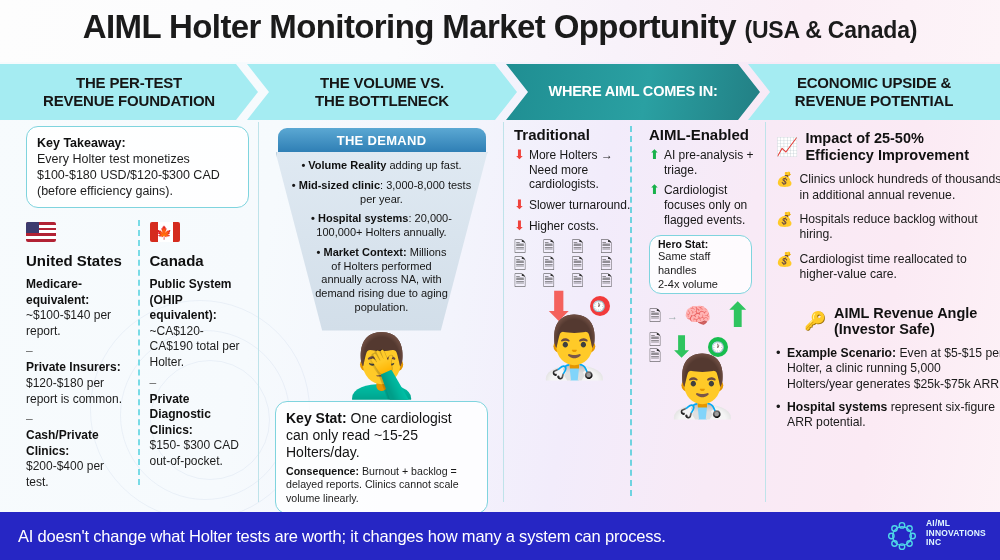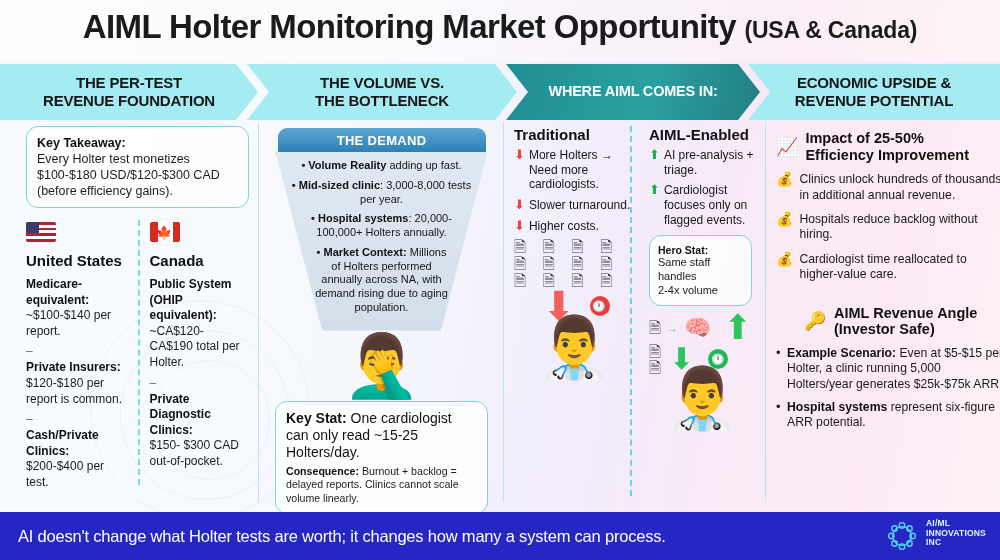--- a/index.html
+++ b/index.html
@@ -125,21 +125,21 @@
 
   
   .two { display: flex; position: relative; }
   .two .half { width: 50%; }
   .two .half.r { padding-left: 14px; }
   .dash-v3 { position: absolute; left: 48%; top: 0; height: 370px; border-left: 2px dashed #6fd3e0; }
   .h3 { font-size: 15px; font-weight: 800; color: #111; margin-bottom: 5px; }
   .ritem { display: flex; align-items: flex-start; gap: 4px; font-size: 12px; line-height: 1.22; color: #171717; margin-bottom: 6px; }
   .arr-d { color: #f0423c; font-size: 13px; line-height: 1.1; }
   .arr-u { color: #18b24b; font-size: 13px; line-height: 1.1; }
-  .hero { margin-top: 8px; margin-right: 4px; padding: 8px 8px; }
+  .hero { margin-top: 8px; margin-right: 4px; padding: 2px 8px; }
   .hero .t { font-size: 10.5px; font-weight: 800; color: #111; }
   .hero .d { font-size: 11px; color: #1b1b1b; line-height: 1.25; }
   .docs-grid { display: grid; grid-template-columns: repeat(4, 1fr); gap: 2px 0; width: 115px; margin-top: 6px; }
   .doci { font-size: 15px; line-height: 1; color: #333; }
   .bigarrow-d { color: #f4615c; font-size: 40px; line-height: .8; }
   .bigarrow-g { color: #2fc45f; font-size: 40px; line-height: .8; }
   .clockbadge { width: 20px; height: 20px; border-radius: 50%; display: inline-flex; align-items: center; justify-content: center; color:#fff; font-size: 11px; }
   .clock-r { background: #f23b3b; }
   .clock-g { background: #17bd4e; }
   .doc-sad, .doc-happy { font-size: 60px; line-height: 1; }

